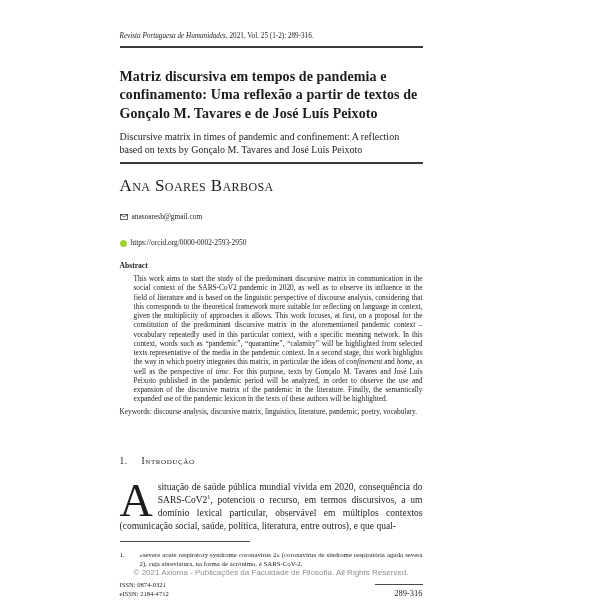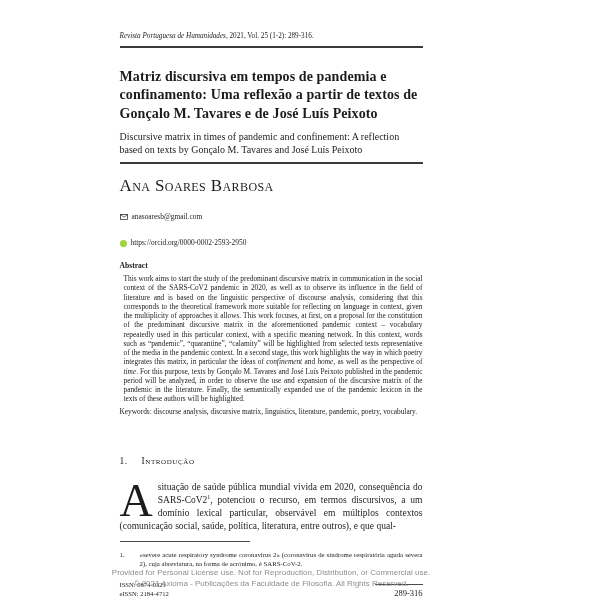--- a/index.html
+++ b/index.html
@@ -26,21 +26,21 @@
 
   
   .author-name{font-variant:small-caps;font-size:17px;letter-spacing:0.4px;margin-top:12px;}
   .contact-row{display:flex;align-items:center;font-size:7.4px;line-height:10px;margin-top:16px;}
   .contact-row .cicon{margin-right:4px;flex:0 0 auto;display:inline-flex;align-items:center;}
   .orcid-dot{width:7px;height:7px;border-radius:50%;background:#a0d438;display:inline-block;}
   .plain-link{color:#1c1c1c;text-decoration:none;}
 
   
   .abs-head{font-size:7.6px;font-weight:bold;margin-top:13px;}
-  .abs-text{font-size:7.35px;line-height:9.25px;text-align:justify;margin:4px 0 0 4px;}
+  .abs-text{font-size:7.35px;line-height:9.25px;text-align:justify;margin:4px 0 0 14px;}
   .abs-text i{font-style:italic;}
 
   
   .keywords{font-size:7.35px;line-height:9.25px;margin-top:3px;
             padding-left:38px;text-indent:-38px;text-align:justify;}
 
   
   .sec-head{margin-top:40px;font-size:9.5px;letter-spacing:0.6px;}
   .sec-num{display:inline-block;width:22px;}
   .sec-title{font-variant:small-caps;}
@@ -122,16 +122,15 @@
         <div>eISSN: 2184-4712</div>
       </div>
       <div class="range-block">
         <hr class="range-rule">
         <div class="page-range">289-316</div>
       </div>
     </div>
   </div>
 
   <div class="notice">
-    <div>Provided for Personal License use. Not for Reproduction, Distribution, or Commercial use.</div>
     <div>© 2021 Axioma - Publicações da Faculdade de Filosofia. All Rights Reserved.</div>
   </div>
 </div>
 
 </body></html>

